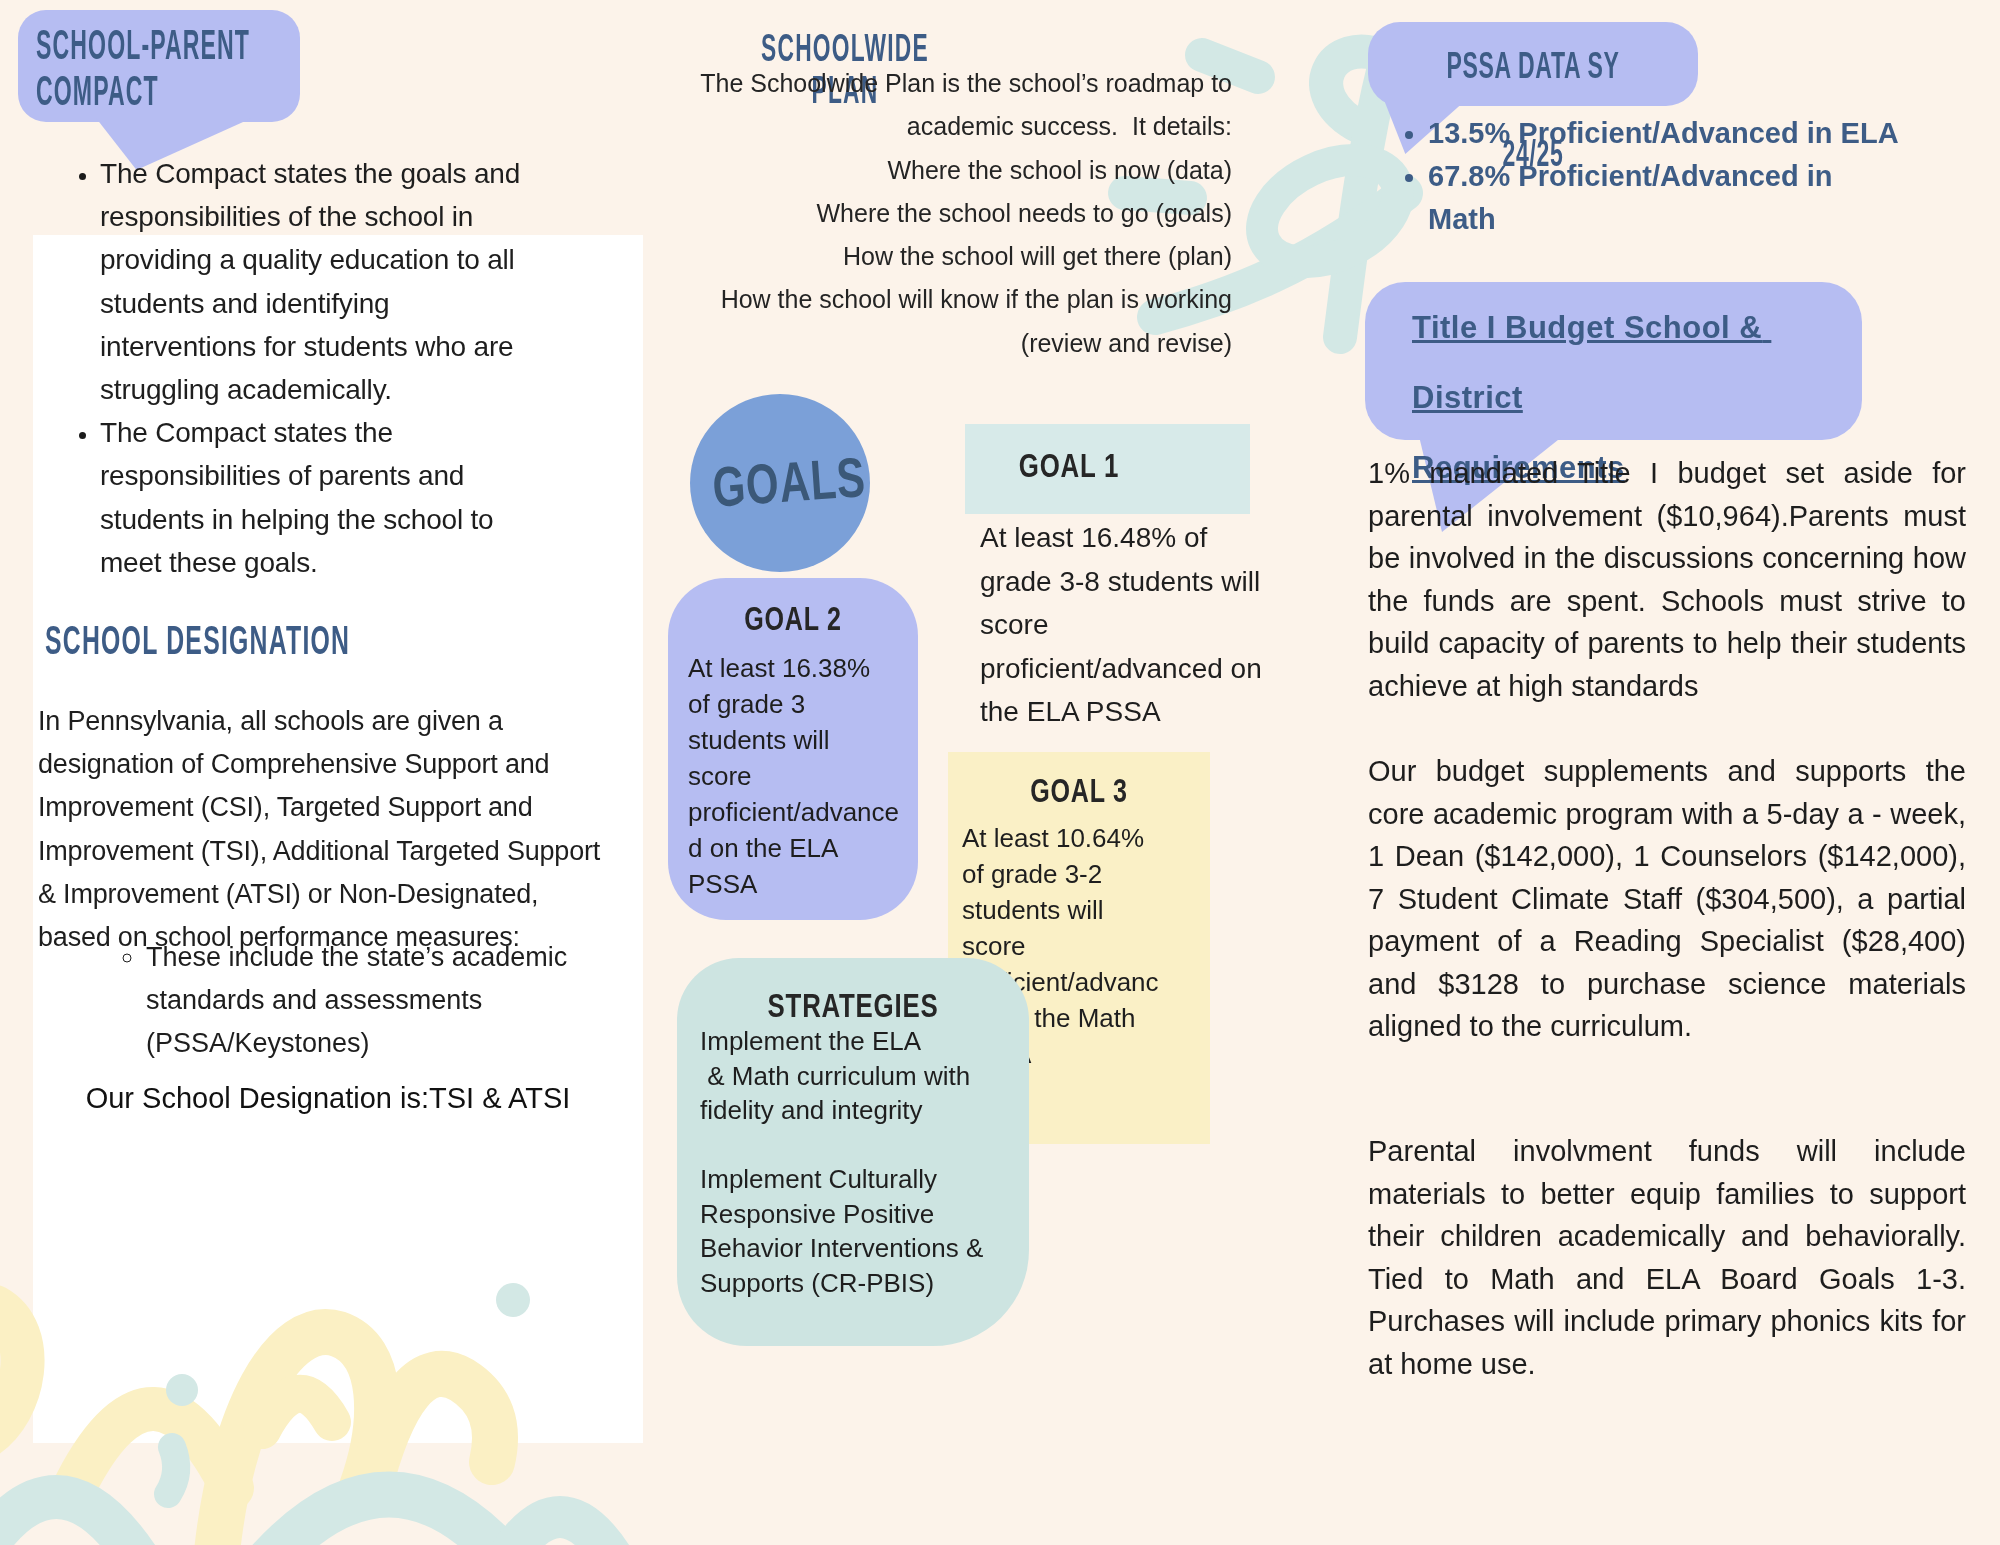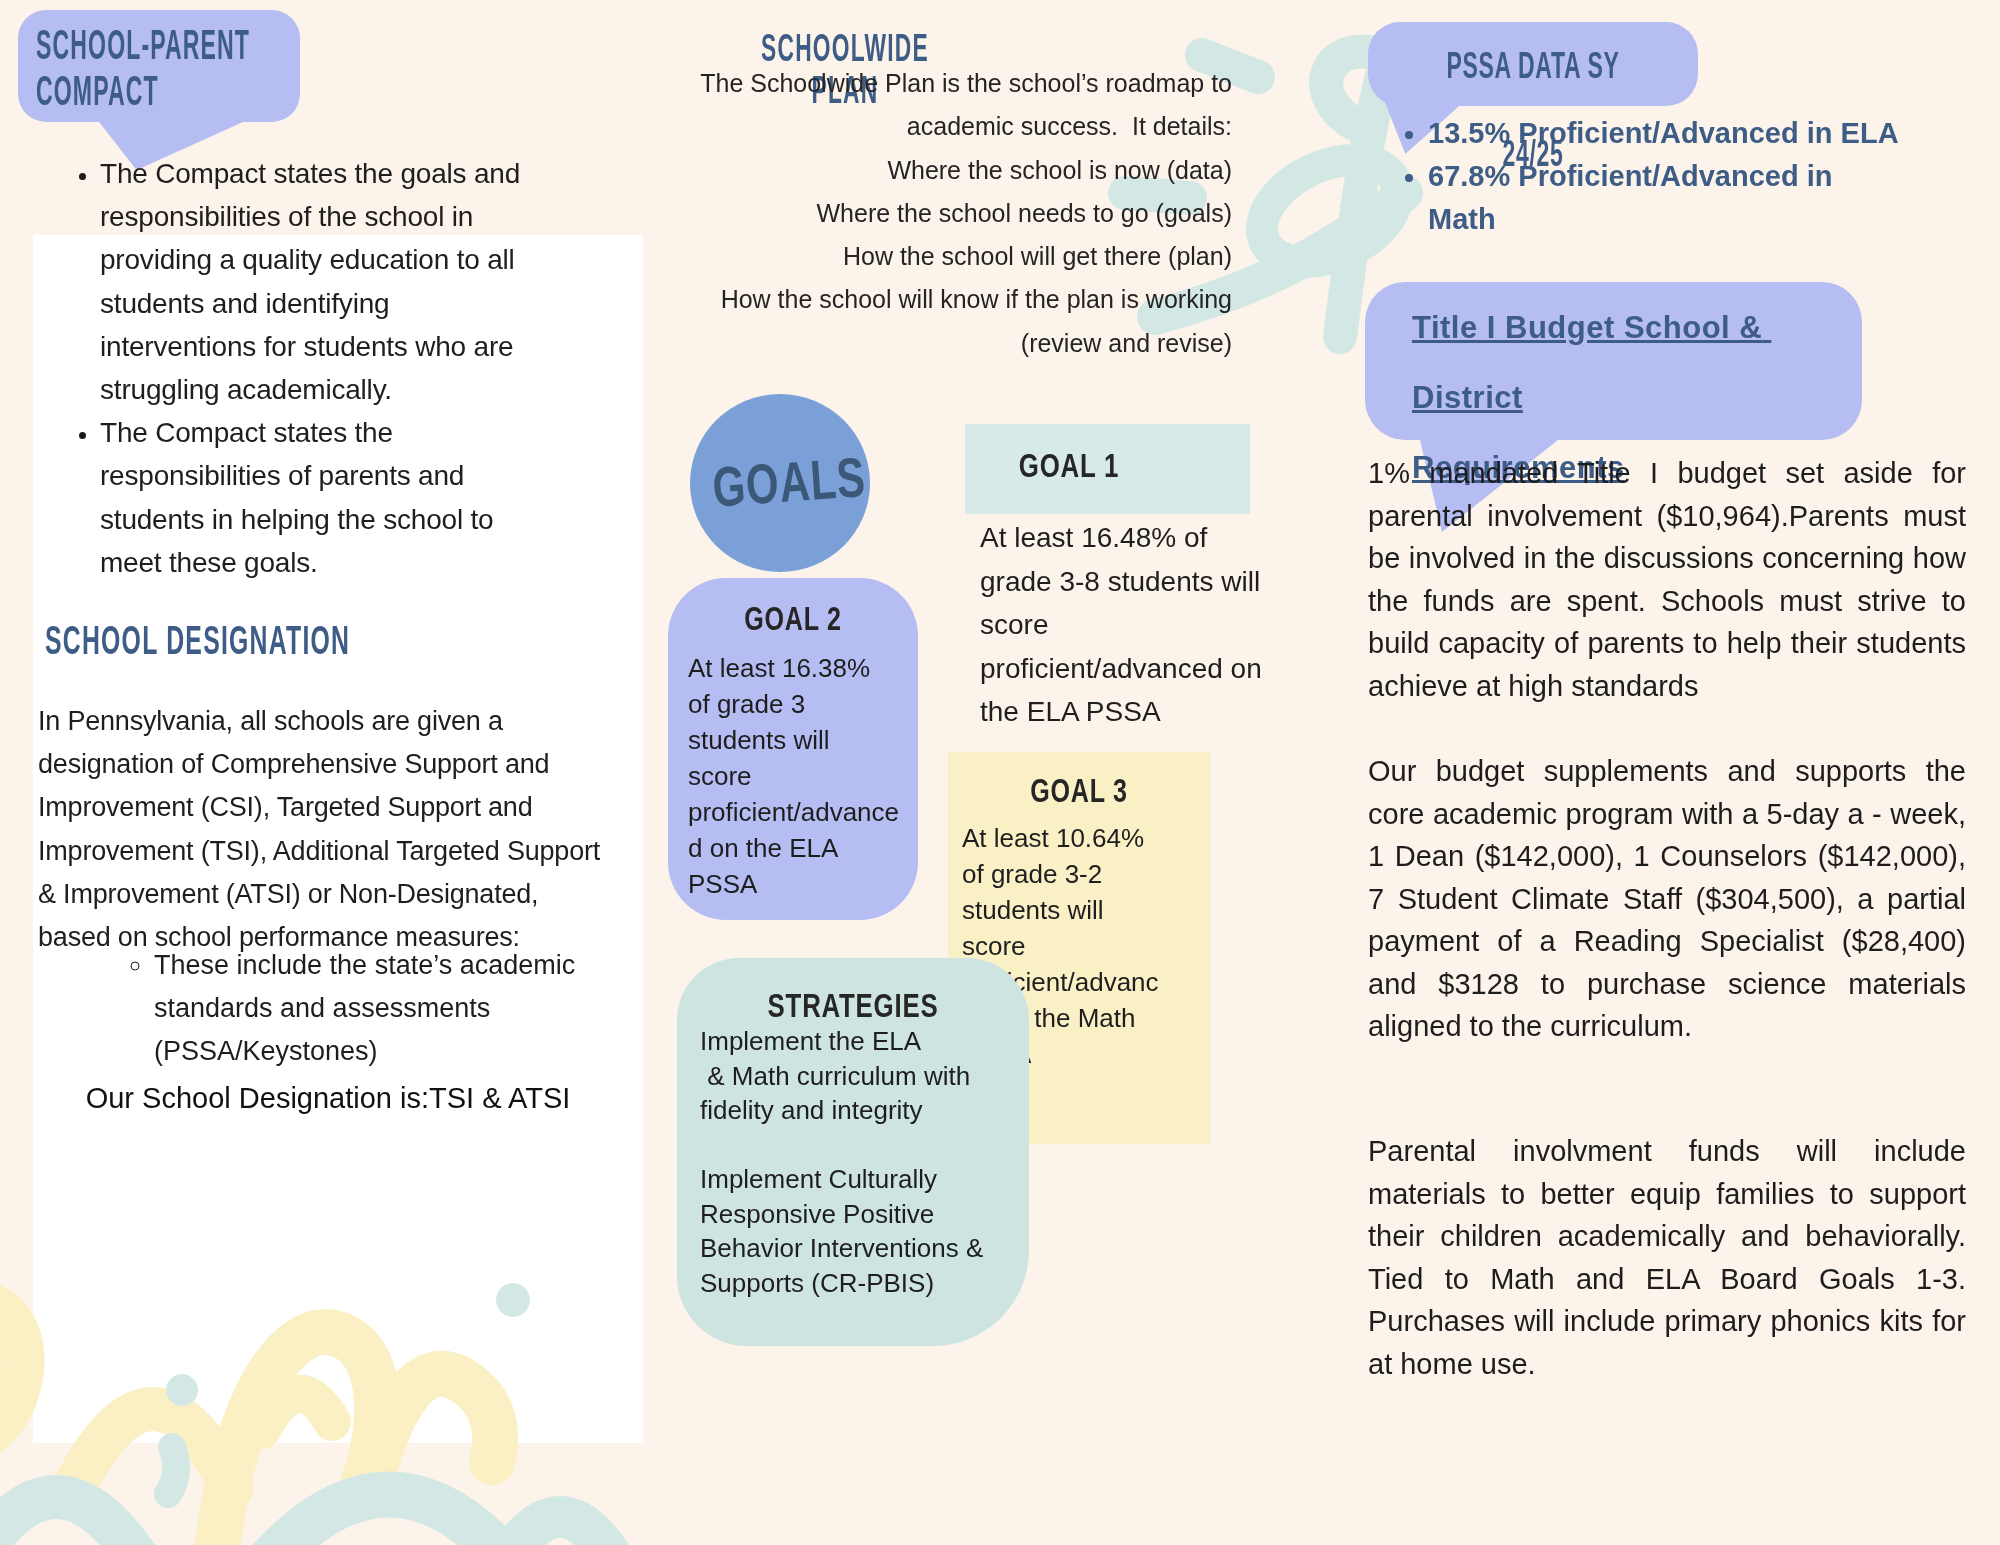--- a/index.html
+++ b/index.html
@@ -25,21 +25,21 @@
   .disp-c{transform-origin:center center;}
   
   .sp-bubble{left:18px; top:10px; width:282px; height:112px;}
   .sp-tail{left:96px; top:118px; width:156px; height:52px;}
   .sp-title{left:36px; top:22px; font-size:42px; line-height:46px; transform:scaleX(.55);}
   .compact-list{left:56px; top:152px; width:560px; margin:0; padding:0 0 0 44px; list-style:disc;}
   .compact-list li{font-size:28px; line-height:43.2px; color:var(--ink); letter-spacing:-.2px;}
   .compact-list li::marker{color:#1b1b1b; font-size:24px;}
   .desig-head{left:45px; top:618px; font-size:40px; transform:scaleX(.62);}
   .desig-par{left:38px; top:700px; width:640px; font-size:27px; line-height:43.2px; letter-spacing:-.2px;}
-  .desig-sublist{left:112px; top:936px; width:480px; margin:8px; padding:0 0 0 34px; list-style:circle;}
+  .desig-sublist{left:112px; top:936px; width:480px; margin:0; padding:0 0 0 34px; list-style:circle;}
   .desig-sublist li{font-size:27px; line-height:43.2px;}
   .desig-result{left:38px; top:1082px; width:580px; text-align:center; font-size:29px; font-weight:400; color:#111;}
   
   .plan-head{left:700px; top:28px; width:290px; text-align:center; font-size:38px; transform:scaleX(.60);}
   .plan-body{left:672px; top:62px; width:560px; font-size:25px; line-height:43.3px; color:#242424;text-align:right;}
   .goals-circle{left:690px; top:394px; width:180px; height:178px; border-radius:50%; background:var(--circle_blue);}
   .goals-label{width:100%; text-align:center; line-height:178px; font-size:56px; font-weight:700; color:#3b5878; transform:rotate(-4deg) scaleX(.75); letter-spacing:1px;}
   .goal1-box{left:965px; top:424px; width:285px; height:90px; background:var(--teal_box);}
   .goal-head{font-weight:700; color:#262626; letter-spacing:1px;}
   .goal1-head{left:1003px; top:446px; font-size:34px; transform:scaleX(.76);}

